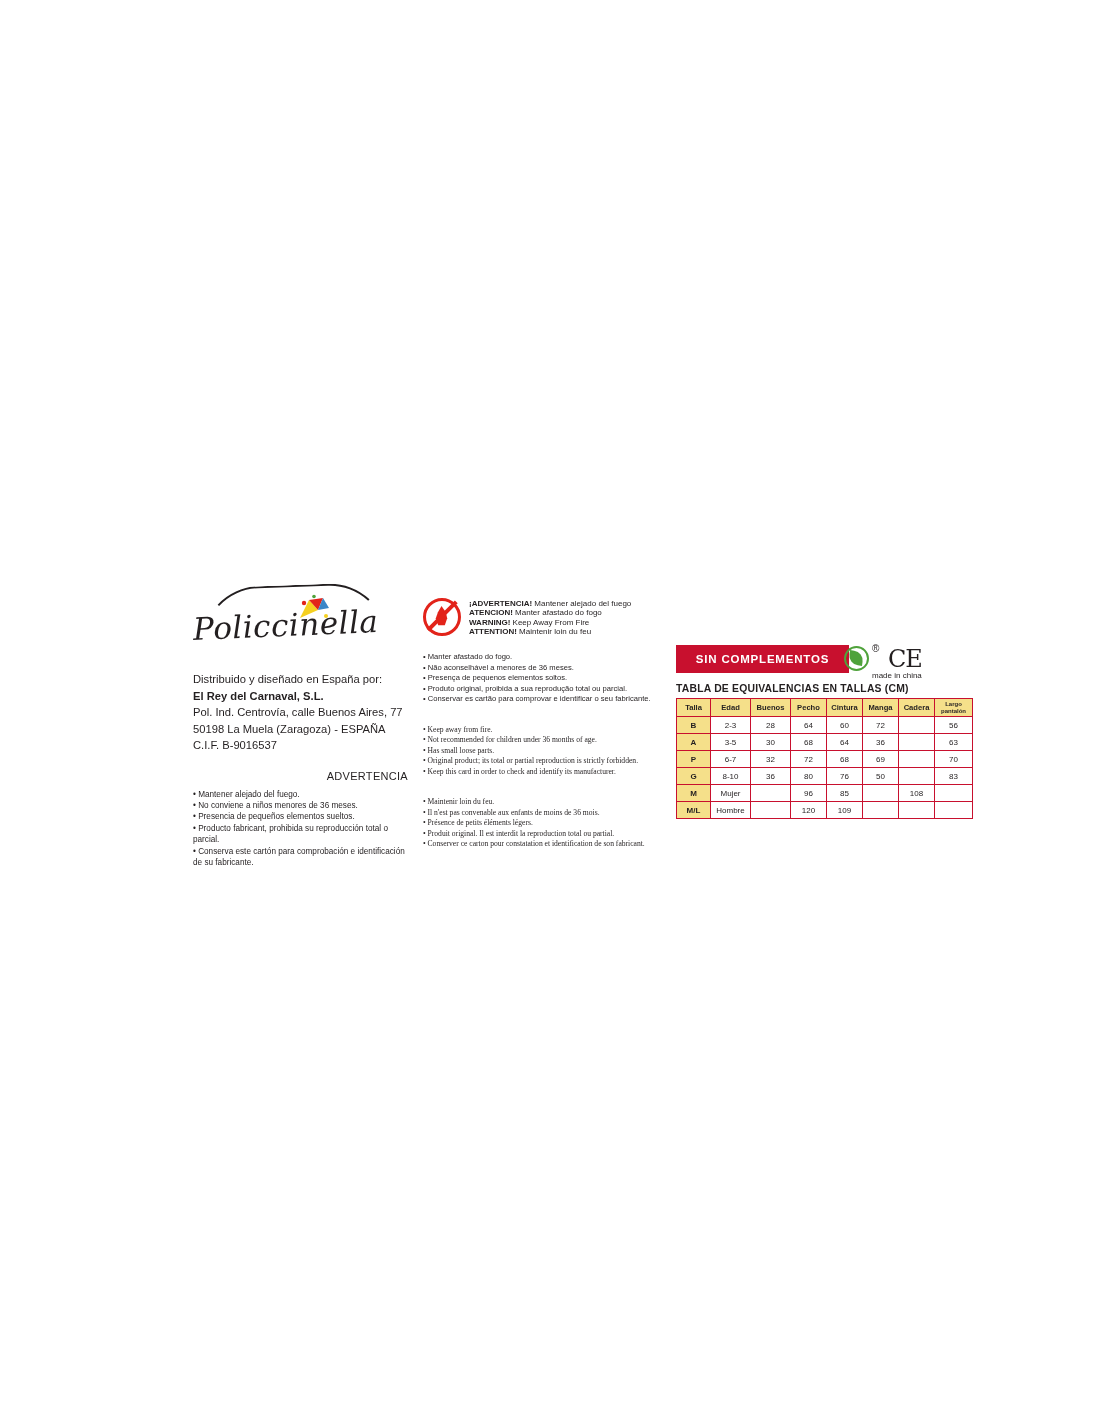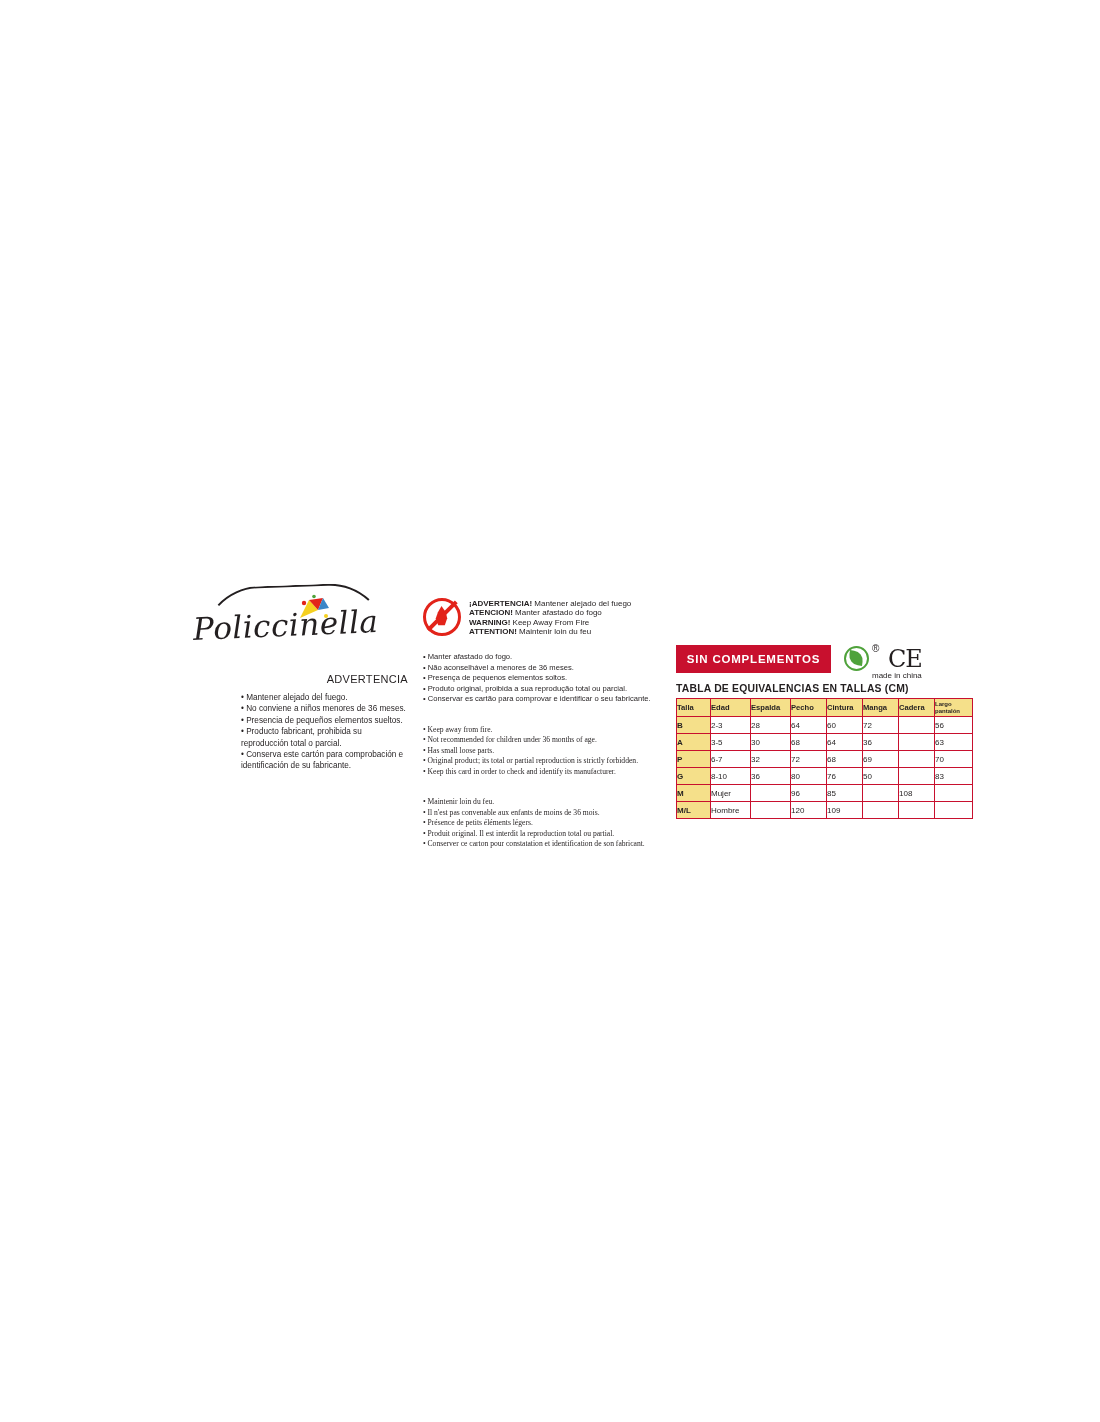--- a/index.html
+++ b/index.html
@@ -83,21 +83,20 @@
     font-size: 11px;
     font-weight: normal;
     letter-spacing: 0.3px;
     text-align: right;
   }
   .bullets {
     margin-top: 7px;
     font-size: 8.2px;
     line-height: 11.4px;
     color: #231f20;
-    margin-left: 48px;
   }
   .bullets div { white-space: normal; }
 
   
   .col-mid {
     position: absolute;
     left: 423px;
     top: 598px;
     width: 230px;
   }
@@ -165,21 +164,21 @@
     width: 280px;
   }
   .badge-row {
     position: relative;
     height: 36px;
   }
   .sin-comp {
     position: absolute;
     left: 0;
     top: 0;
-    width: 155px;
+    width: 173px;
     height: 28px;
     background: #c8102e;
     color: #ffffff;
     font-size: 11.5px;
     font-weight: bold;
     letter-spacing: 0.8px;
     display: flex;
     align-items: center;
     justify-content: center;
   }
@@ -242,21 +241,21 @@
   }
   table.sizes {
     border-collapse: collapse;
     font-size: 8px;
     color: #231f20;
     width: 274px;
     table-layout: fixed;
   }
   table.sizes th, table.sizes td {
     border: 0.8px solid #c8102e;
-    text-align: left;
+    text-align: center;
     height: 16px;
     padding: 0;
     font-weight: normal;
   }
   table.sizes thead th {
     background: #f5e08a;
     font-weight: bold;
     font-size: 7.6px;
     height: 17px;
   }
@@ -292,20 +291,27 @@
           <path d="M12 6 L21 16 L26 4 Z" fill="#e2231a"></path>
           <path d="M21 16 L26 4 L32 14 Z" fill="#3a86c8"></path>
           <circle cx="7" cy="9" r="2.2" fill="#e2231a"></circle>
           <circle cx="29" cy="22" r="2" fill="#f5d020"></circle>
           <circle cx="17" cy="2.5" r="1.8" fill="#4fa23b"></circle>
         </svg>
       </div>
       <div class="logo-text">Policcinella</div>
     </div>
 
+    <div class="addr">
+      <div>Distribuido y diseñado en España por:</div>
+      <div class="b">El Rey del Carnaval, S.L.</div>
+      <div>Pol. Ind. Centrovía, calle Buenos Aires, 77</div>
+      <div>50198 La Muela (Zaragoza) - ESPAÑA</div>
+      <div>C.I.F. B-9016537</div>
+    </div>
 
     <div class="adv-title">ADVERTENCIA</div>
     <div class="bullets">
       <div>• Mantener alejado del fuego.</div>
       <div>• No conviene a niños menores de 36 meses.</div>
       <div>• Presencia de pequeños elementos sueltos.</div>
       <div>• Producto fabricant, prohibida su reproducción total o parcial.</div>
       <div>• Conserva este cartón para comprobación e identificación de su fabricante.</div>
     </div>
   </div>
@@ -374,21 +380,21 @@
           <col class="c4">
         <col class="c5">
           <col class="c6">
           <col class="c7">
           <col class="c8">
       </colgroup>
       <thead>
         <tr>
           <th>Talla</th>
           <th>Edad</th>
-          <th>Espalda</th>
+          <th>Buenos</th>
           <th>Pecho</th>
           <th>Cintura</th>
           <th>Manga</th>
           <th>Cadera</th>
           <th class="small2">Largo pantalón</th>
         </tr>
       </thead>
       <tbody>
         <tr>
           <td class="size-cell">B</td>

